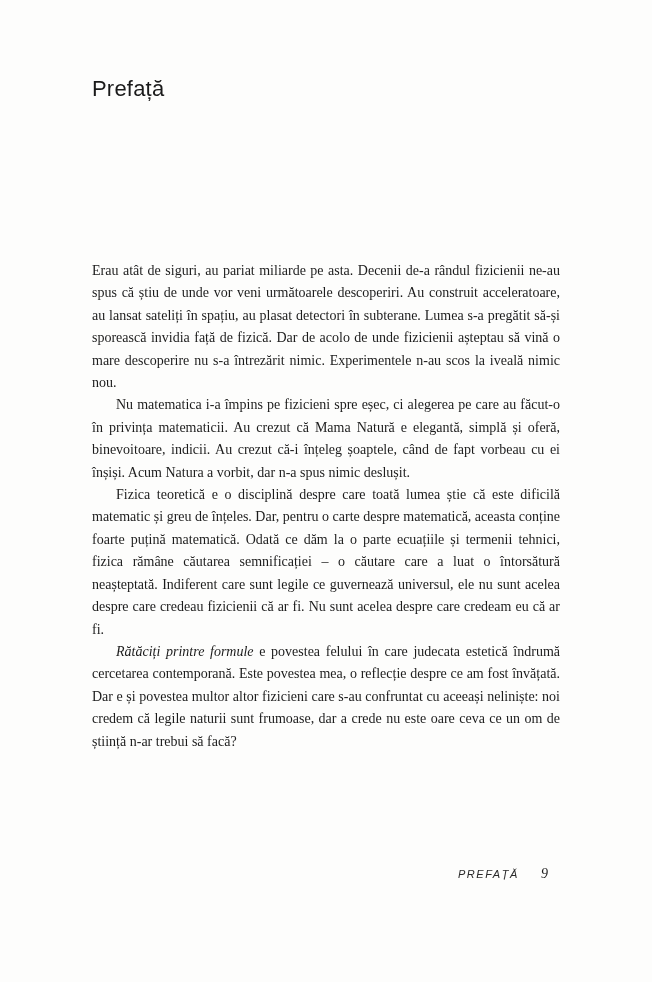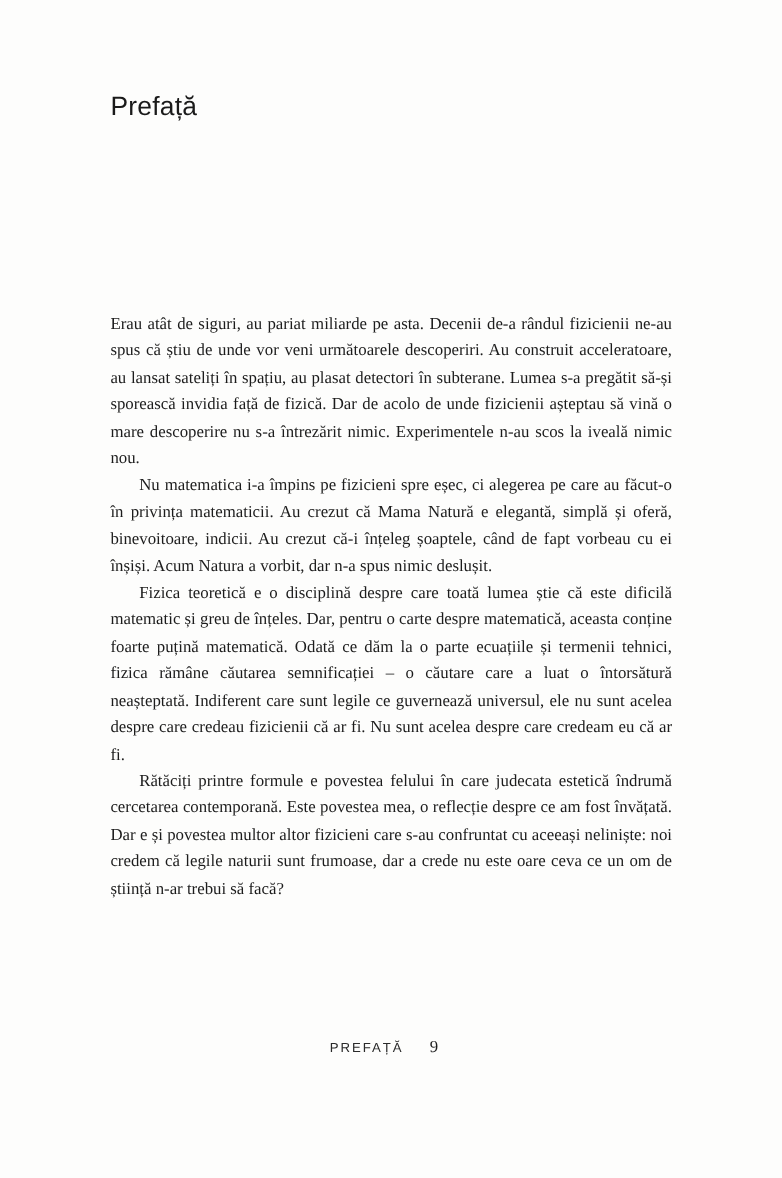--- a/index.html
+++ b/index.html
@@ -41,30 +41,32 @@
     text-justify: inter-word;
   }
   .body-text p {
     margin: 0;
     padding: 0;
   }
   .body-text p.indent {
     text-indent: 24px;
   }
   .lead-italic {
+    font-style: italic;
   }
   .page-footer {
     position: absolute;
     top: 864px;
     left: 92px;
     width: 468px;
-    text-align: center;
+    text-align: right;
     padding-right: 12px;
     box-sizing: border-box;
     white-space: nowrap;
+    font-style: italic;
   }
   .page-footer .running-head {
     font-family: "Liberation Sans", sans-serif;
     font-size: 11px;
     letter-spacing: 1.6px;
     color: #2a2a2a;
     vertical-align: baseline;
   }
   .page-footer .page-num {
     font-family: "Liberation Serif", serif;

